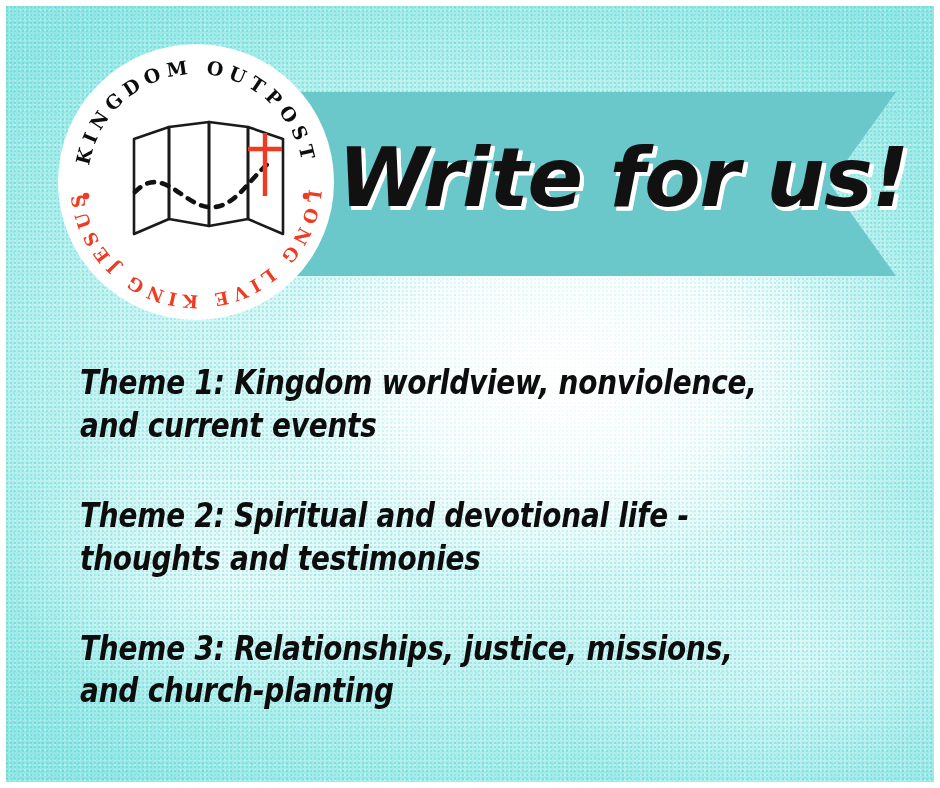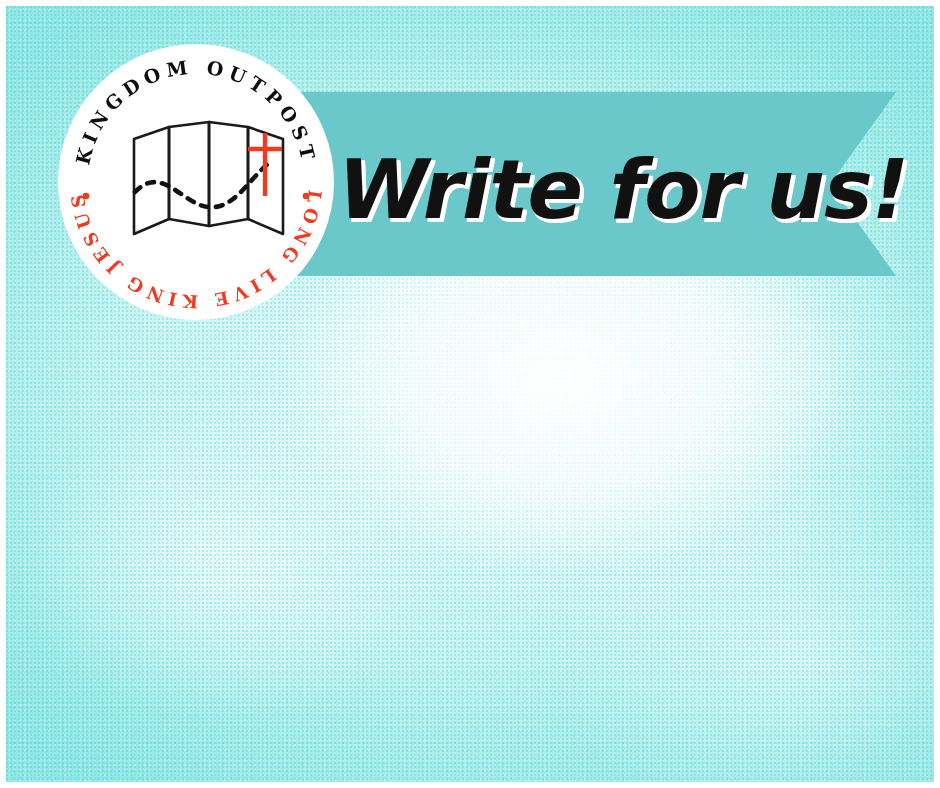--- a/index.html
+++ b/index.html
@@ -83,21 +83,21 @@
       100% 0%,
       90.65% 50%,
       100% 100%,
       0% 100%
     );
   }
 
   .banner-text {
     position: absolute;
     left: 338px;
-    top: 122px;
+    top: 110px;
     width: 500px;
     height: 134px;
     display: flex;
     align-items: center;
     font-family: "DejaVu Sans", sans-serif;
     font-style: italic;
     font-weight: bold;
     font-size: 82px;
     letter-spacing: -1px;
     color: #111111;
@@ -190,14 +190,19 @@
 
       <text font-family="'DejaVu Serif', 'Liberation Serif', serif" font-size="18" font-weight="bold" fill="#ef3b22" letter-spacing="4.6">
         <textPath href="#arcBottom" xlink:href="#arcBottom" startOffset="50%" text-anchor="middle">LONG LIVE KING JESUS</textPath>
       </text>
 
       <circle cx="28" cy="152" r="3.3" fill="#ef3b22"></circle>
       <circle cx="248" cy="152" r="3.3" fill="#ef3b22"></circle>
     </svg>
   </div>
 
+  <div class="themes">
+    <div class="theme-item">Theme 1: Kingdom worldview, nonviolence, and current events</div>
+    <div class="theme-item">Theme 2: Spiritual and devotional life - thoughts and testimonies</div>
+    <div class="theme-item">Theme 3: Relationships, justice, missions, and church-planting</div>
+  </div>
 
 </div>
 
 </body></html>

